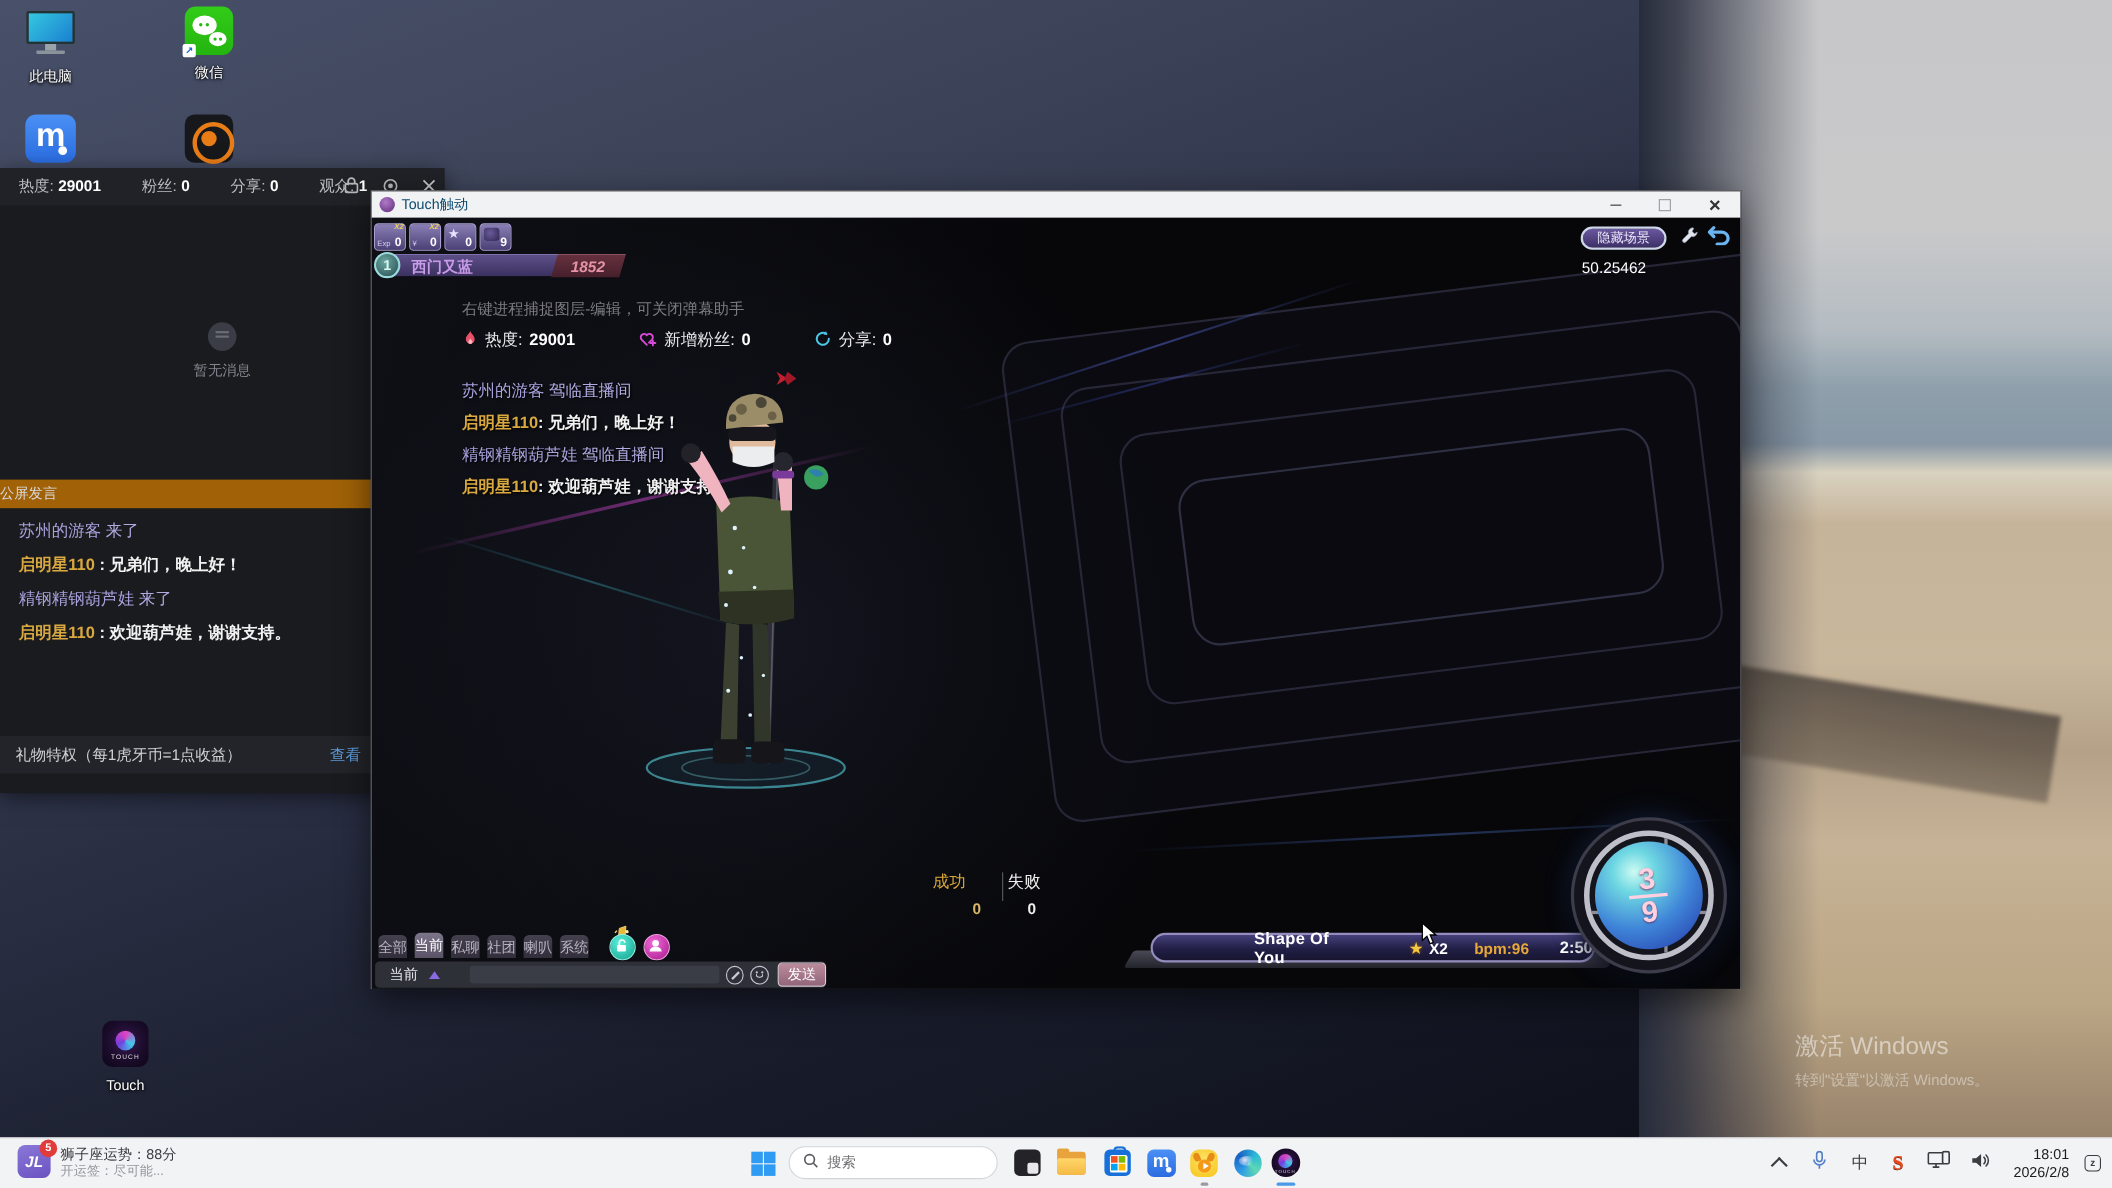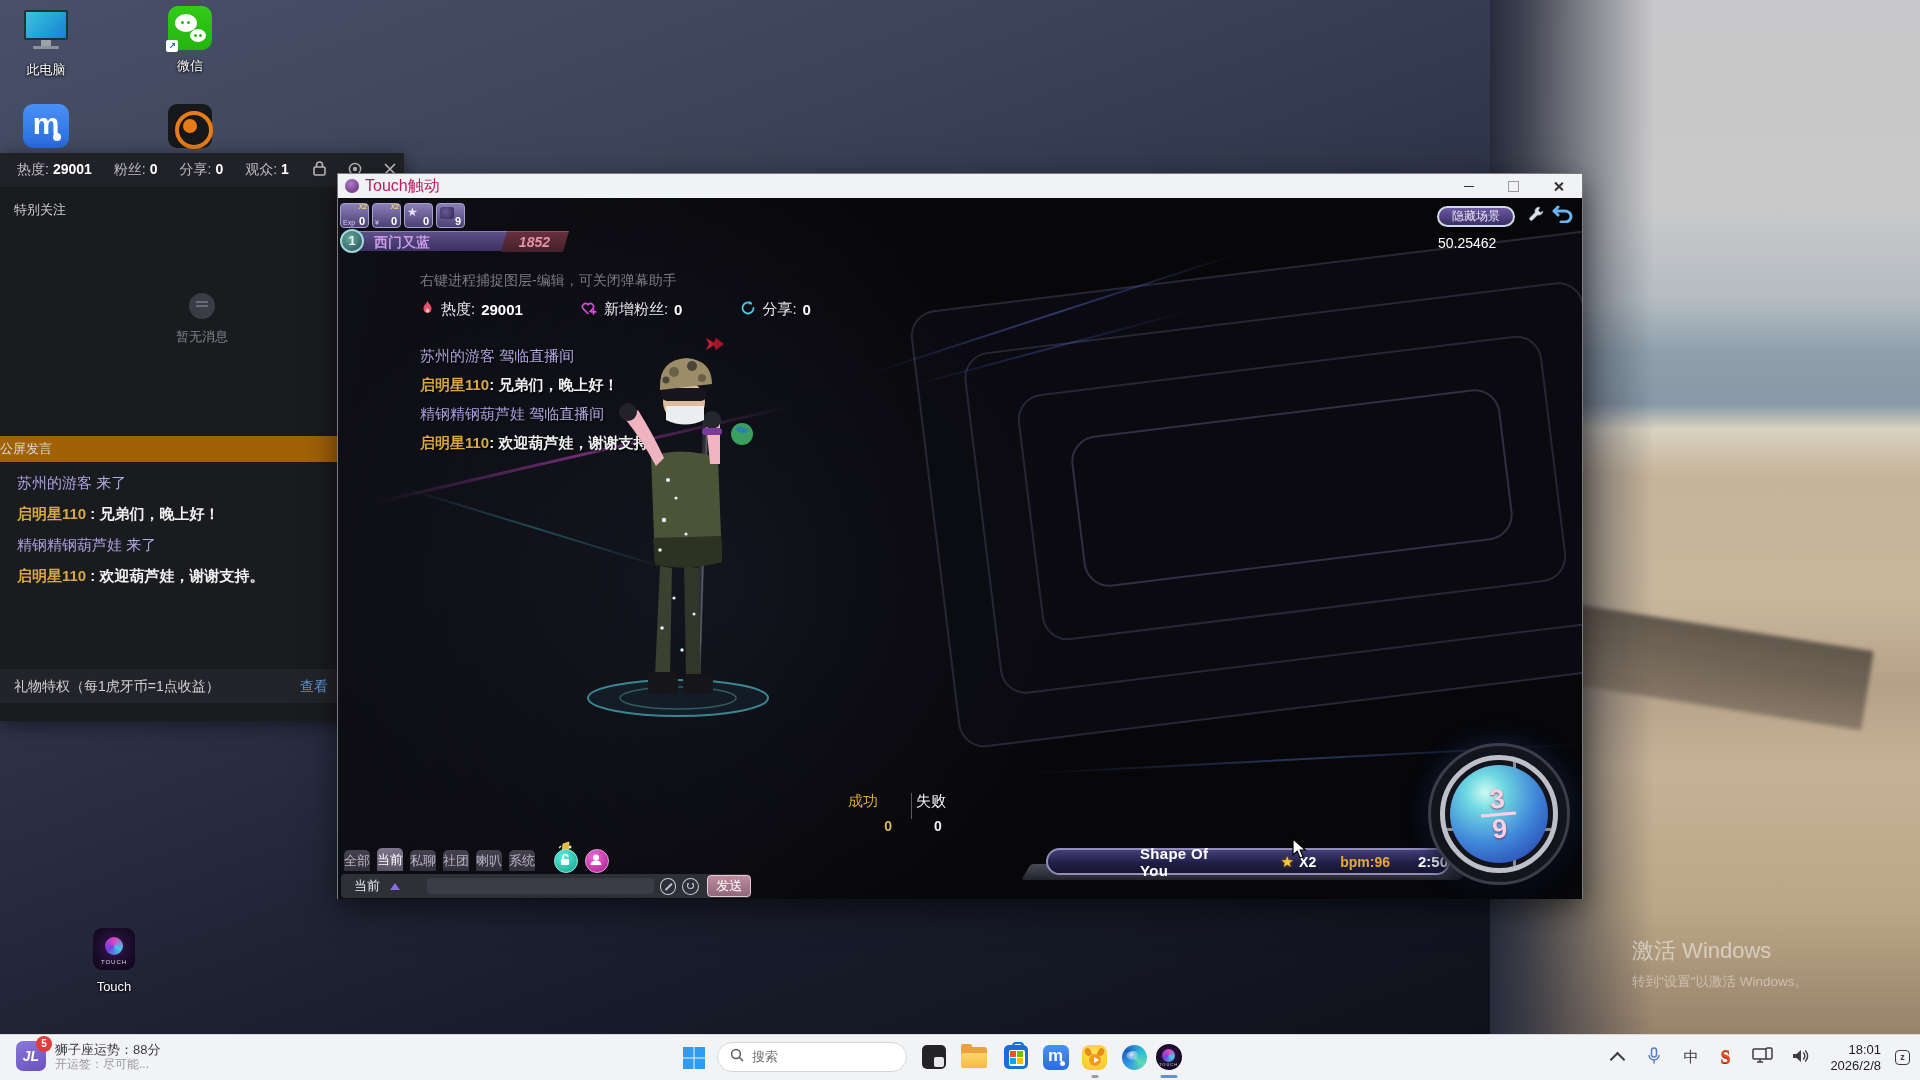--- a/index.html
+++ b/index.html
@@ -44,21 +44,21 @@
   .orec .ring{position:absolute;left:7px;top:7px;width:30px;height:30px;border-radius:50%;border:4px solid #e87d18;}
   .orec .dot{position:absolute;left:15px;top:15px;width:14px;height:14px;border-radius:50%;background:#e87d18;}
   .touchico{width:42px;height:42px;border-radius:9px;margin:0 auto;position:relative;
     background:radial-gradient(circle at 50% 45%,#3a1850 0%,#1b0c2c 55%,#0d0616 100%);}
   .touchico .swirl{position:absolute;left:12px;top:9px;width:18px;height:18px;border-radius:50%;
     background:conic-gradient(#e040c0,#40c8e8,#7040e0,#e040c0);filter:blur(.4px);}
   .touchico .tx{position:absolute;left:0;right:0;bottom:5px;font-size:6px;color:#ddd;text-align:center;letter-spacing:1px;}
   
   .panel{position:absolute;left:0;top:153px;width:404px;height:568px;background:#1a1b1f;z-index:2;
     color:#ddd;box-shadow:0 4px 18px rgba(0,0,0,.5);}
-  .panel-head{height:34px;background:#212227;display:flex;align-items:center;padding-left:17px;font-size:14px;gap:22px;}
+  .panel-head{height:34px;background:#212227;display:flex;align-items:center;padding-left:17px;font-size:14px;gap:37px;}
   .ph-stat .l{color:#bdbdc2}.ph-stat .v{color:#fff;font-weight:bold;margin-left:4px;}
   .ph-icons{position:absolute;right:8px;top:8px;display:flex;gap:22px;align-items:center;}
   .ph-icons svg{display:block}
   .sec-title{padding:14px 0 0 14px;font-size:13px;color:#cfcfd4;}
   .empty-box{position:absolute;left:0;top:140px;width:404px;text-align:center;}
   .empty-ic{width:26px;height:26px;margin:0 auto;border-radius:50%;background:#3a3d45;position:relative;}
   .empty-ic::before{content:"";position:absolute;left:7px;top:8px;width:12px;height:2px;background:#6a6d76;box-shadow:0 4px 0 #6a6d76;}
   .empty-tx{margin-top:9px;font-size:13px;color:#82858c;}
   .pub-bar{position:absolute;left:0;top:283px;width:404px;height:26px;background:#a16207;
     font-size:13px;color:#d8d8dc;line-height:26px;box-sizing:border-box;}
@@ -67,21 +67,21 @@
   .u-lav{color:#a9a0dc}.t-lav{color:#b2aae2}
   .u-gold{color:#d9a940;font-weight:bold}.t-white{color:#f2f2f2;font-weight:bold}
   .gift-bar{position:absolute;left:0;top:516px;width:404px;height:34px;background:#232429;
     font-size:14px;color:#d0d0d4;line-height:34px;padding-left:14px;box-sizing:border-box;}
   .gift-bar .view{position:absolute;left:300px;color:#5a9bd8;}
   
   .gwin{position:absolute;left:337px;top:173px;width:1246px;height:726px;z-index:3;
     border:1px solid #7a7a80;box-sizing:border-box;box-shadow:0 10px 30px rgba(0,0,0,.55);background:#07070a;}
   .gtitle{height:24px;background:#f1f2f4;display:flex;align-items:center;padding-left:7px;}
   .gtitle .wicon{width:14px;height:14px;border-radius:50%;background:radial-gradient(circle at 40% 35%,#b07ac8,#5c2a78);margin-right:6px;}
-  .gtitle .ttl{font-size:16px;color:#be185d;}
+  .gtitle .ttl{font-size:13px;color:#0c4a6e;}
   .wctrls{position:absolute;right:1px;top:1px;height:23px;display:flex;}
   .wc-btn{width:45px;height:23px;display:flex;align-items:center;justify-content:center;}
   .mini-bar{width:10px;height:1px;background:#333;}
   .maxi-box{width:9px;height:9px;border:1px solid #9a9aa0;}
   .close-x{position:relative;width:11px;height:11px;}
   .close-x::before,.close-x::after{content:"";position:absolute;left:5px;top:0;width:1.5px;height:11px;background:#333;}
   .close-x::before{transform:rotate(45deg)}.close-x::after{transform:rotate(-45deg)}
   .gcontent{position:absolute;left:0;top:24px;width:1244px;height:701px;background:#07070a;overflow:hidden;}
   .gcontent::before{content:"";position:absolute;inset:0;
     background:radial-gradient(circle at 30% 55%,rgba(64,72,105,.18),transparent 42%),
@@ -332,21 +332,20 @@
           <circle cx="7" cy="7" r="5.6" fill="none" stroke="#b8b8bc" stroke-width="1.5"></circle>
           <circle cx="7" cy="7" r="2.2" fill="#b8b8bc"></circle>
         </svg>
     </span>
     <span>
       <svg width="12" height="12" viewBox="0 0 12 12">
           <path d="M1 1 L11 11 M11 1 L1 11" stroke="#c8c8cc" stroke-width="1.6"></path>
         </svg>
     </span>
   </div>
-  <div class="sec-title">特别关注</div>
   <div class="empty-box">
     <div class="empty-ic"></div>
     <div class="empty-tx">暂无消息</div>
   </div>
   <div class="pub-bar">公屏发言</div>
   <div class="pmsgs">
     <div class="row"><span class="u-lav">苏州的游客</span><span class="t-lav"> </span><span class="t-lav">来了</span></div>
     <div class="row"><span class="u-gold">启明星110</span><span class="t-white"> : </span><span class="t-white">兄弟们，晚上好！</span></div>
     <div class="row"><span class="u-lav">精钢精钢葫芦娃</span><span class="t-lav"> </span><span class="t-lav">来了</span></div>
     <div class="row"><span class="u-gold">启明星110</span><span class="t-white"> : </span><span class="t-white">欢迎葫芦娃，谢谢支持。</span></div>

